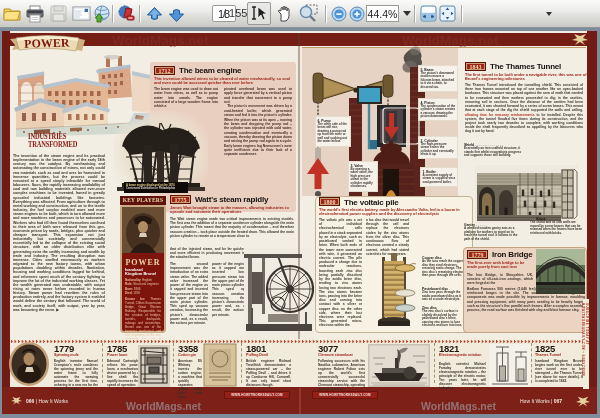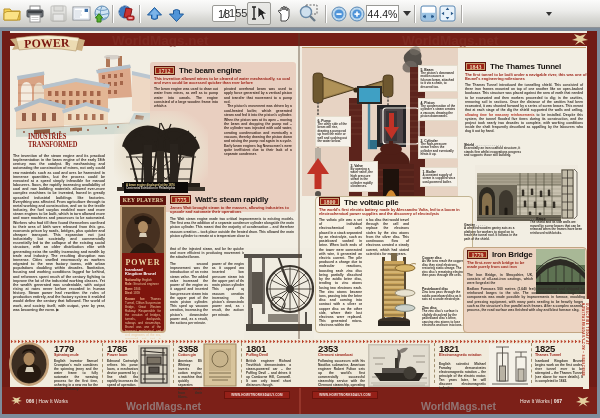--- a/index.html
+++ b/index.html
@@ -597,21 +597,21 @@
       <g stroke="#6a5a3c" stroke-width=".8" fill="none">
         <circle cx="17" cy="16" r="8"></circle>
         <path d="M6 30 h22 M6 34 h22 M9 37 h16"></path>
       </g>
     </svg>
   <div class="vsep" style="left:239px"></div>
   <div class="abs tlyr" style="left:244px;top:312px">1801</div>
   <div class="abs tlt" style="left:244px;top:323px;width:44px">Puffing Devil</div>
   <div class="abs tlb" style="left:244px;top:328px;width:45px">British engineer Richard Trevithick demonstrates a steam-powered car – the Puffing Devil – and drives it up Camborne Hill, Cornwall. It can only travel short distances though.</div>
 
-  <div class="abs tlyr" style="left:316px;top:312px">2353</div>
+  <div class="abs tlyr" style="left:316px;top:312px">3077</div>
   <div class="abs tlt" style="left:316px;top:323px;width:50px">Clermont steamboat</div>
   <div class="abs tlb" style="left:316px;top:328px;width:47px">Following successes with his Nautilus submarine, American engineer Robert Fulton sets up the world's first commercially successful steamship service with the Clermont steamship, operating around New York.</div>
   <svg class="abs" style="left:366px;top:313px" width="62" height="43" viewBox="0 0 62 43">
     <rect width="62" height="43" fill="#c8c2b4"></rect>
     <rect x="1.5" y="1.5" width="59" height="40" fill="#e2ddd0"></rect>
     <path d="M28 30 q-2 -8 0 -13 q3 -6 1 -12 q6 3 3 11 q-2 6 0 14 z" fill="#55504a"></path>
     <path d="M30 8 q4 -5 10 -4 q-2 4 -6 5 z" fill="#6e6860" opacity=".8"></path>
     <g stroke="#8a8476" stroke-width=".8">
         <path d="M5 14 h12 M45 12 h12 M7 20 h8 M48 18 h9"></path>
       </g>

